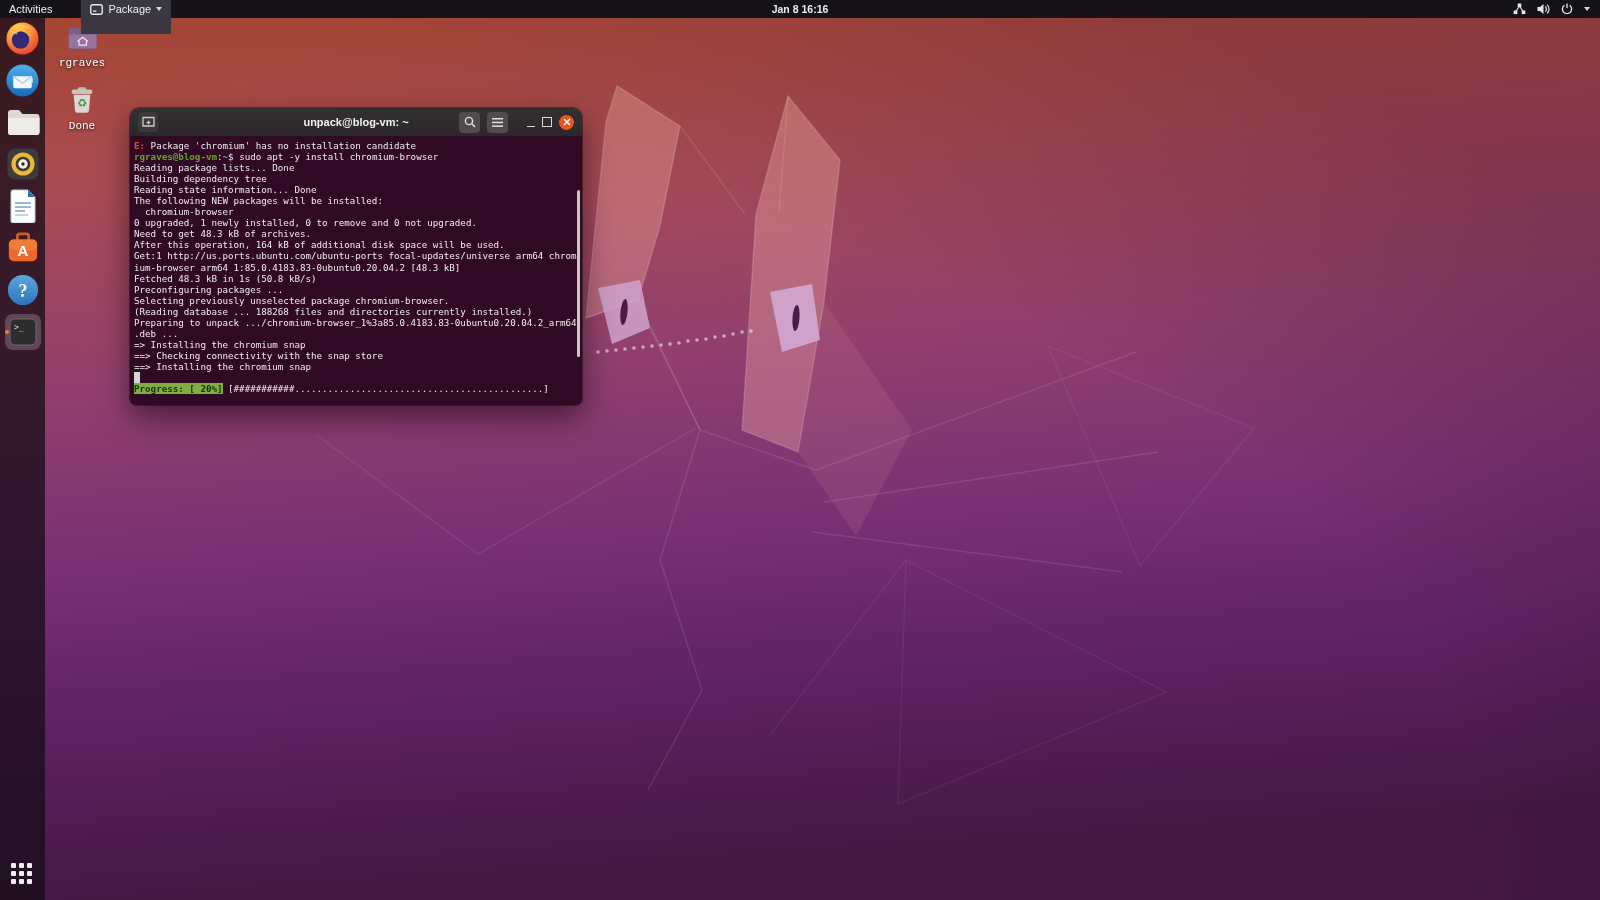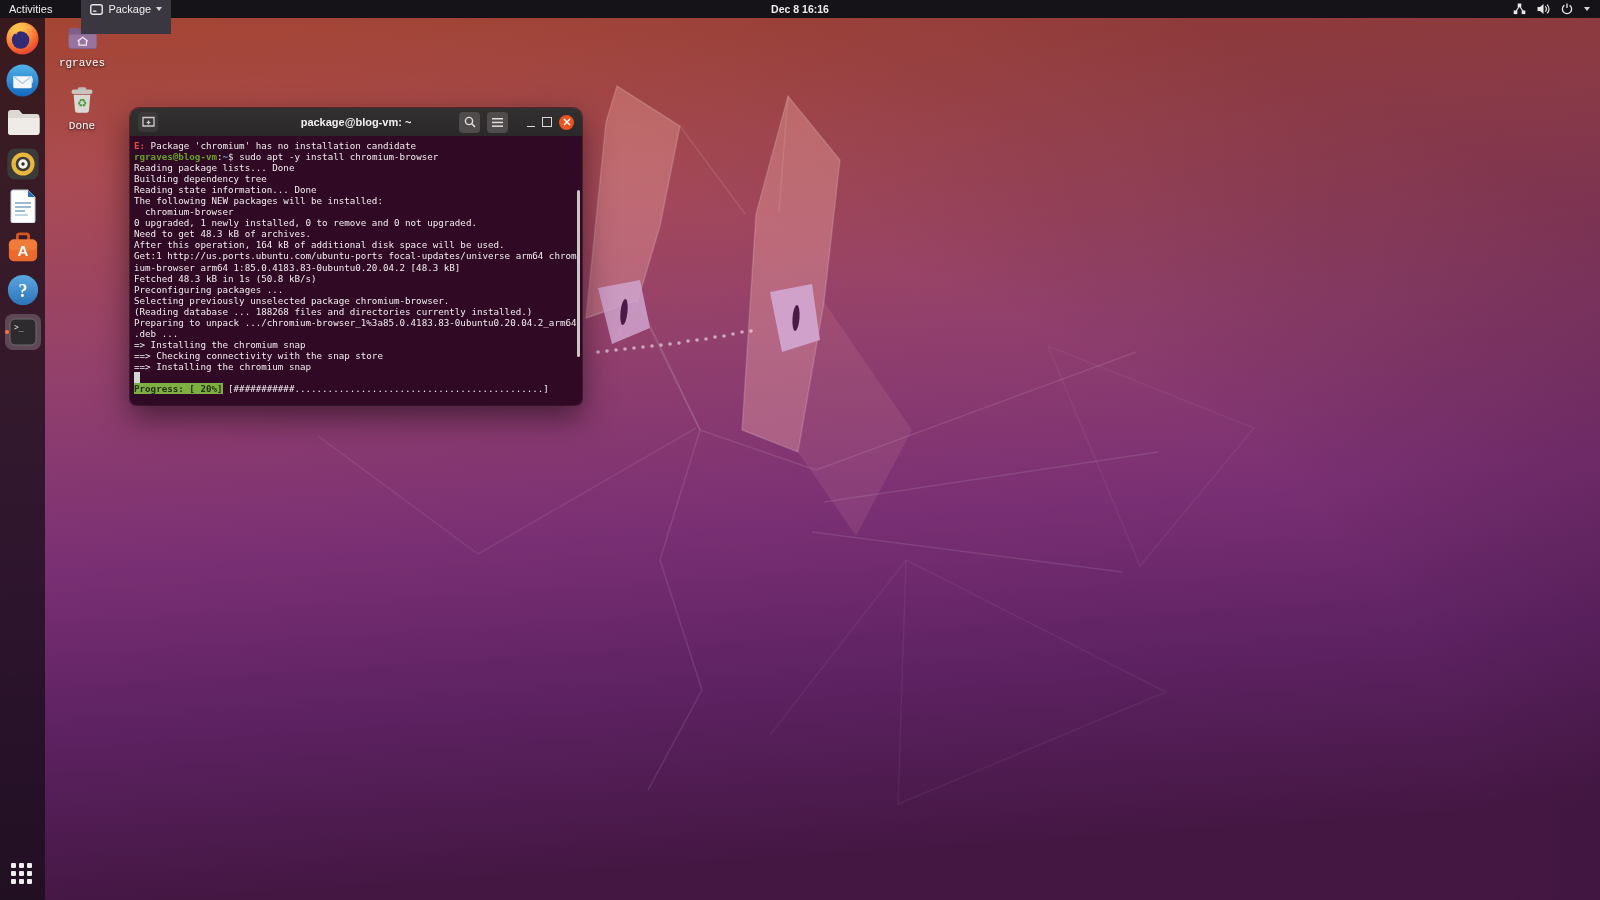--- a/index.html
+++ b/index.html
@@ -145,21 +145,21 @@
         <span style="display:inline-flex">
           <svg width="13" height="11" viewBox="0 0 13 11">
               <rect x="0.75" y="0.75" width="11.5" height="9.5" rx="2" fill="none" stroke="#e8e8e8" stroke-width="1.4"></rect>
               <rect x="3" y="6.5" width="3.4" height="1.3" fill="#e8e8e8"></rect>
             </svg>
         </span>
         <span>Package</span>
         <span class="caret"></span>
       </div>
     </div>
-    <div class="tb-clock">Dec 8 16:16</div>
+    <div class="tb-clock">Jan 8 16:16</div>
     <div class="tb-right">
       <span style="display:inline-flex">
         <svg width="13" height="12" viewBox="0 0 13 12">
           <line x1="6.5" y1="3" x2="2.5" y2="9" stroke="#e8e8e8" stroke-width="1.2"></line>
           <line x1="6.5" y1="3" x2="10.5" y2="9" stroke="#e8e8e8" stroke-width="1.2"></line>
           <rect x="4.7" y="0.5" width="3.6" height="3.6" fill="#e8e8e8"></rect>
           <rect x="0.7" y="7.5" width="3.6" height="3.6" fill="#e8e8e8"></rect>
           <rect x="8.7" y="7.5" width="3.6" height="3.6" fill="#e8e8e8"></rect>
         </svg>
       </span>
@@ -319,21 +319,21 @@
   <div class="window">
     <div class="headerbar">
       <div class="newtab-btn">
         <svg width="13" height="12" viewBox="0 0 13 12">
           <path d="M1,3 v7 h11 v-7" fill="none" stroke="#cfcdcc" stroke-width="1.3"></path>
           <path d="M1,3 v-1.5 h11 v1.5" fill="none" stroke="#cfcdcc" stroke-width="1.3"></path>
           <line x1="6.5" y1="4.6" x2="6.5" y2="8.4" stroke="#cfcdcc" stroke-width="1.3"></line>
           <line x1="4.6" y1="6.5" x2="8.4" y2="6.5" stroke="#cfcdcc" stroke-width="1.3"></line>
         </svg>
       </div>
-      <div class="hb-title">package@blog-vm: ~</div>
+      <div class="hb-title">unpack@blog-vm: ~</div>
       <div class="hb-right">
         <div class="hb-btn boxed">
           <svg width="12" height="12" viewBox="0 0 12 12">
             <circle cx="5" cy="5" r="3.6" fill="none" stroke="#e2e0df" stroke-width="1.4"></circle>
             <line x1="7.8" y1="7.8" x2="11" y2="11" stroke="#e2e0df" stroke-width="1.6"></line>
           </svg>
         </div>
         <div class="hb-btn boxed">
           <svg width="11" height="9" viewBox="0 0 11 9">
             <rect x="0" y="0" width="11" height="1.5" fill="#e2e0df"></rect>

